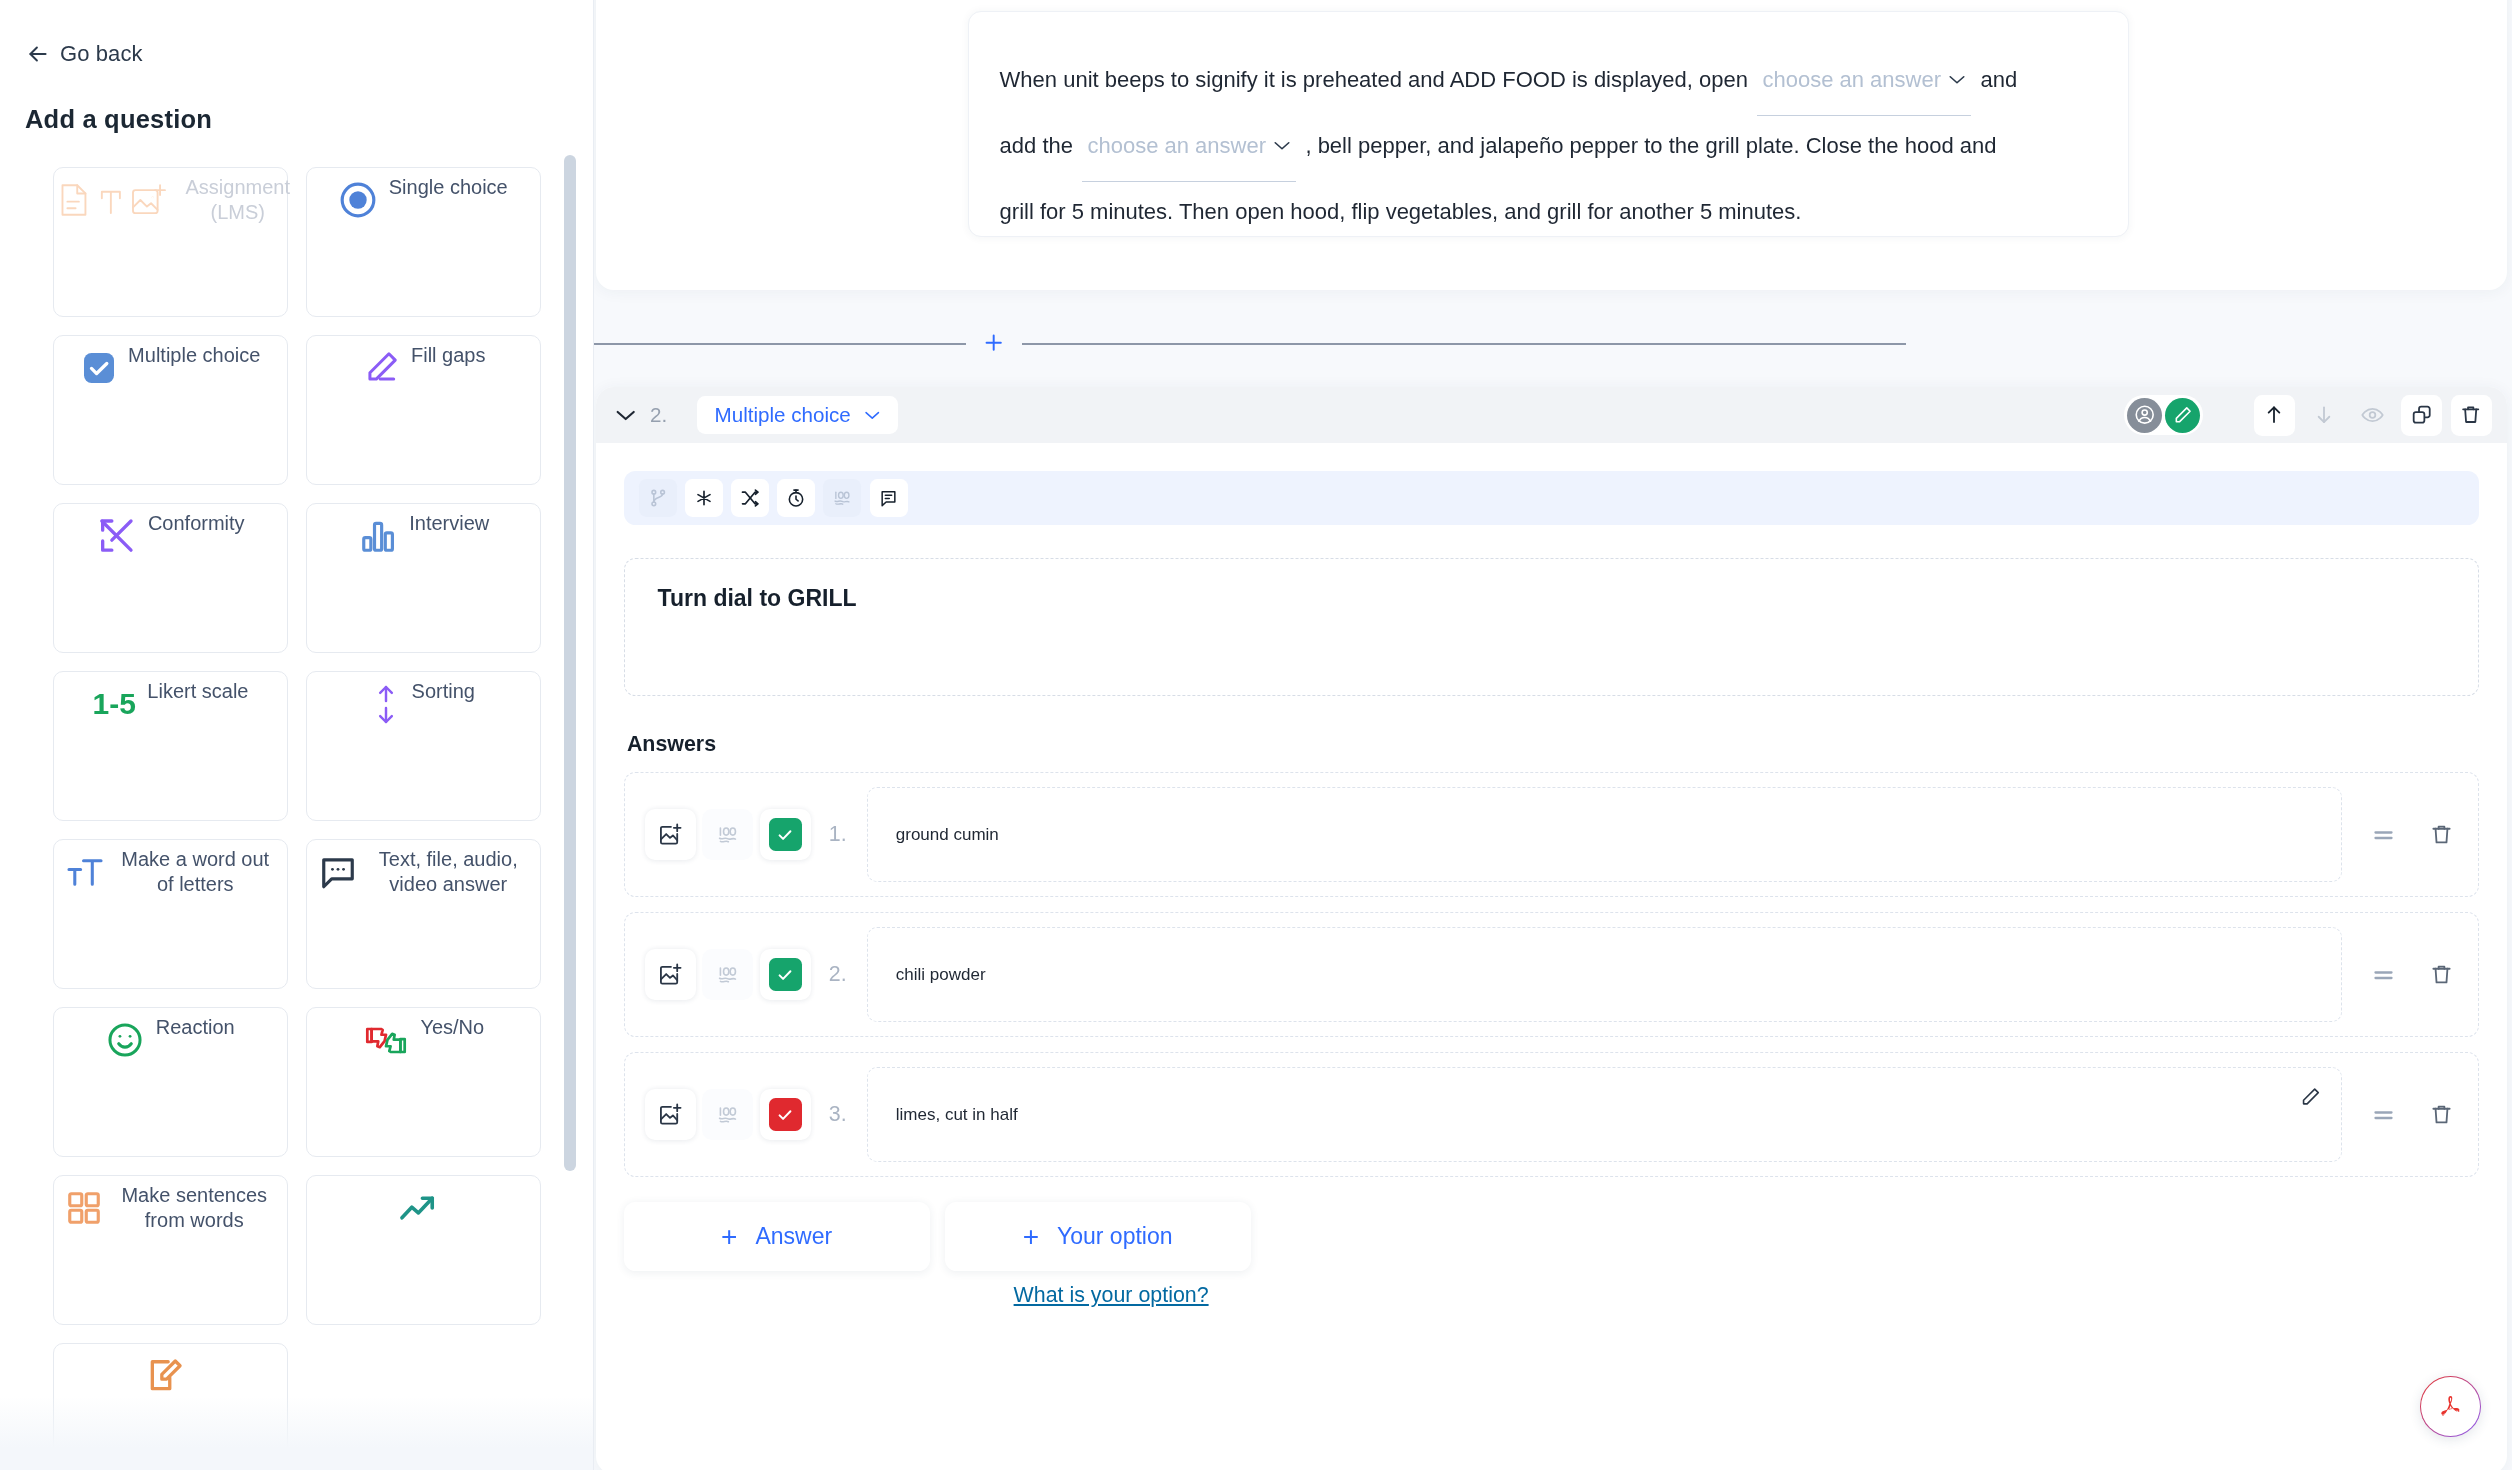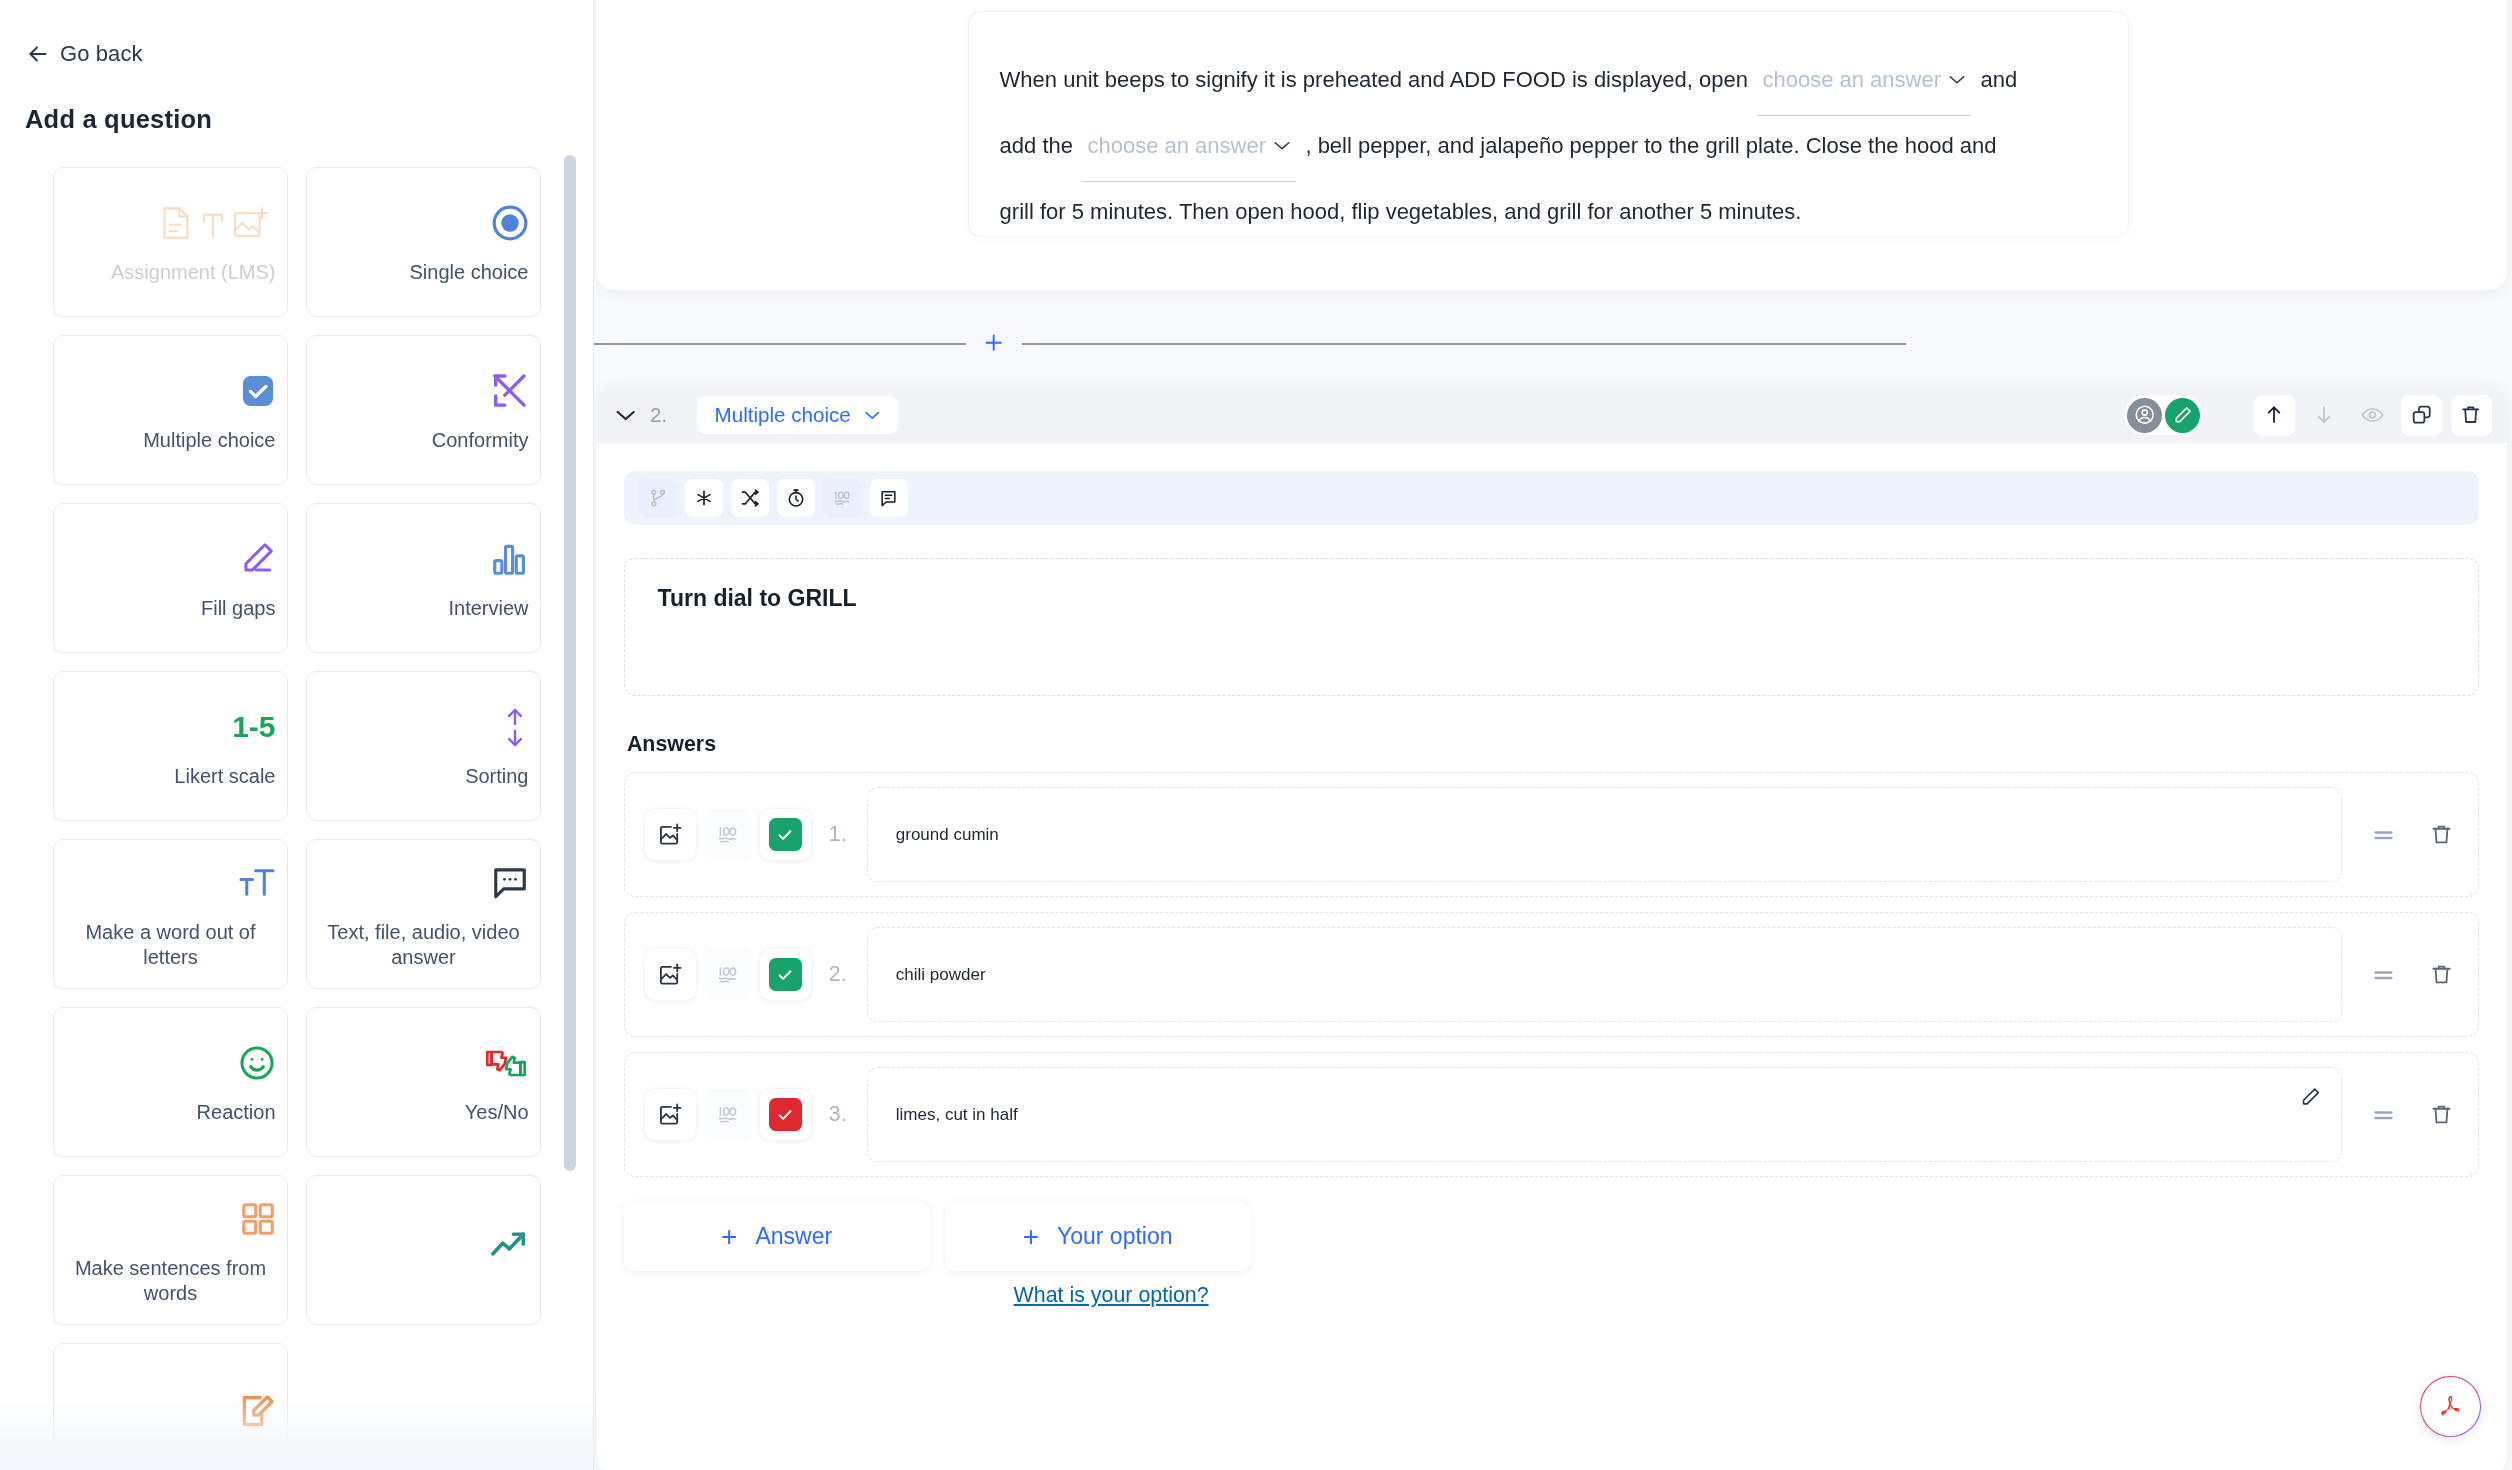--- a/index.html
+++ b/index.html
@@ -35,21 +35,21 @@
   }
 
   .card-grid {
     position: absolute; left: 53px; top: 167px;
     width: 487px;
     display: grid; grid-template-columns: 235px 235px; gap: 18px 18px;
   }
   .qcard {
     height: 150px; border: 0.8px solid #e6eaf0; border-radius: 10px;
     background: #fff;
-    display: flex; flex-direction: column; align-items: flex-end; justify-content: center;
+    display: flex; align-items: flex-start; justify-content: center;
     gap: 11.5px; cursor: pointer; padding: 6.6px 11.5px;
   }
   .qcard .qicon { height: 51px; display:flex; align-items:center; justify-content:center; }
   .qcard .qlabel {
     font-size: 20px; color: #44526a; text-align: center; line-height: 1.28;
   }
   .qcard.disabled .qlabel { color: #c9ced8; }
 
   .scroll-track {
     position: absolute; left: 564px; top: 155px;
@@ -277,38 +277,38 @@
             <svg width="36" height="36" viewBox="0 0 24 24">
                 <rect x="2" y="2" width="20" height="20" rx="5" fill="#5a8ed6"></rect>
                 <path d="M7 12.3l3.4 3.4L17.2 9" fill="none" stroke="#fff" stroke-width="2.2" stroke-linecap="round" stroke-linejoin="round"></path>
               </svg>
           </span>
           <span class="qlabel">Multiple choice</span>
         </div>
 
         <div class="qcard">
           <span class="qicon">
+            <svg width="38" height="38" viewBox="0 0 24 24" fill="none" stroke="#8b5cf6" stroke-width="1.9" stroke-linecap="round" stroke-linejoin="round">
+              <path d="M17 3l4 4L9 19H5v-4z"></path>
+                <path d="M11.5 19H20"></path>
+            </svg>
+          </span>
+          <span class="qlabel">Fill gaps</span>
+        </div>
+
+        <div class="qcard">
+          <span class="qicon">
             <svg width="40" height="40" viewBox="0 0 24 24" fill="none" stroke="#8b5cf6" stroke-width="2" stroke-linecap="round" stroke-linejoin="round">
               <path d="M21 3L9.5 14.5"></path>
                 <path d="M3.5 3L21 20.5"></path>
               <path d="M4 3h5.5M4 3v5.5"></path>
                 <path d="M9.5 20.5H4M4 20.5V15"></path>
             </svg>
           </span>
           <span class="qlabel">Conformity</span>
-        </div>
-
-        <div class="qcard">
-          <span class="qicon">
-            <svg width="38" height="38" viewBox="0 0 24 24" fill="none" stroke="#8b5cf6" stroke-width="1.9" stroke-linecap="round" stroke-linejoin="round">
-              <path d="M17 3l4 4L9 19H5v-4z"></path>
-                <path d="M11.5 19H20"></path>
-            </svg>
-          </span>
-          <span class="qlabel">Fill gaps</span>
         </div>
 
         <div class="qcard">
           <span class="qicon">
             <svg width="40" height="38" viewBox="0 0 24 24" fill="none" stroke="#5a8ed6" stroke-width="2" stroke-linejoin="round">
               <rect x="3" y="13" width="4.5" height="8" rx="1"></rect>
                 <rect x="9.8" y="4" width="4.5" height="17" rx="1"></rect>
                 <rect x="16.6" y="10" width="4.5" height="11" rx="1"></rect>
             </svg>
           </span>

